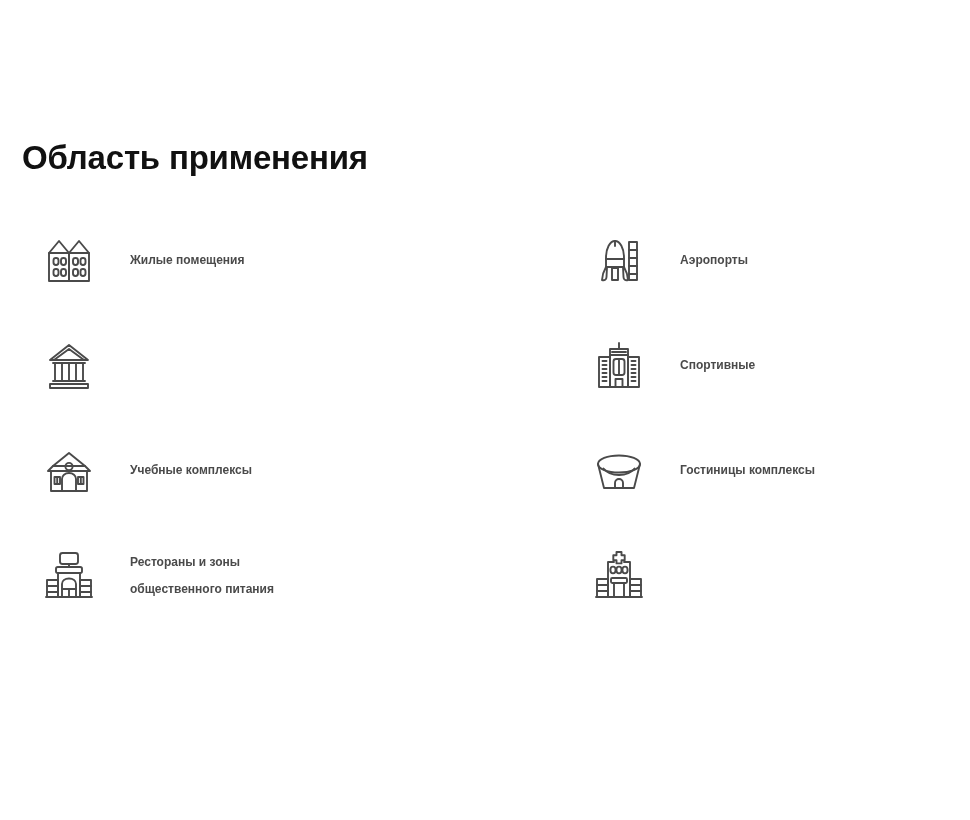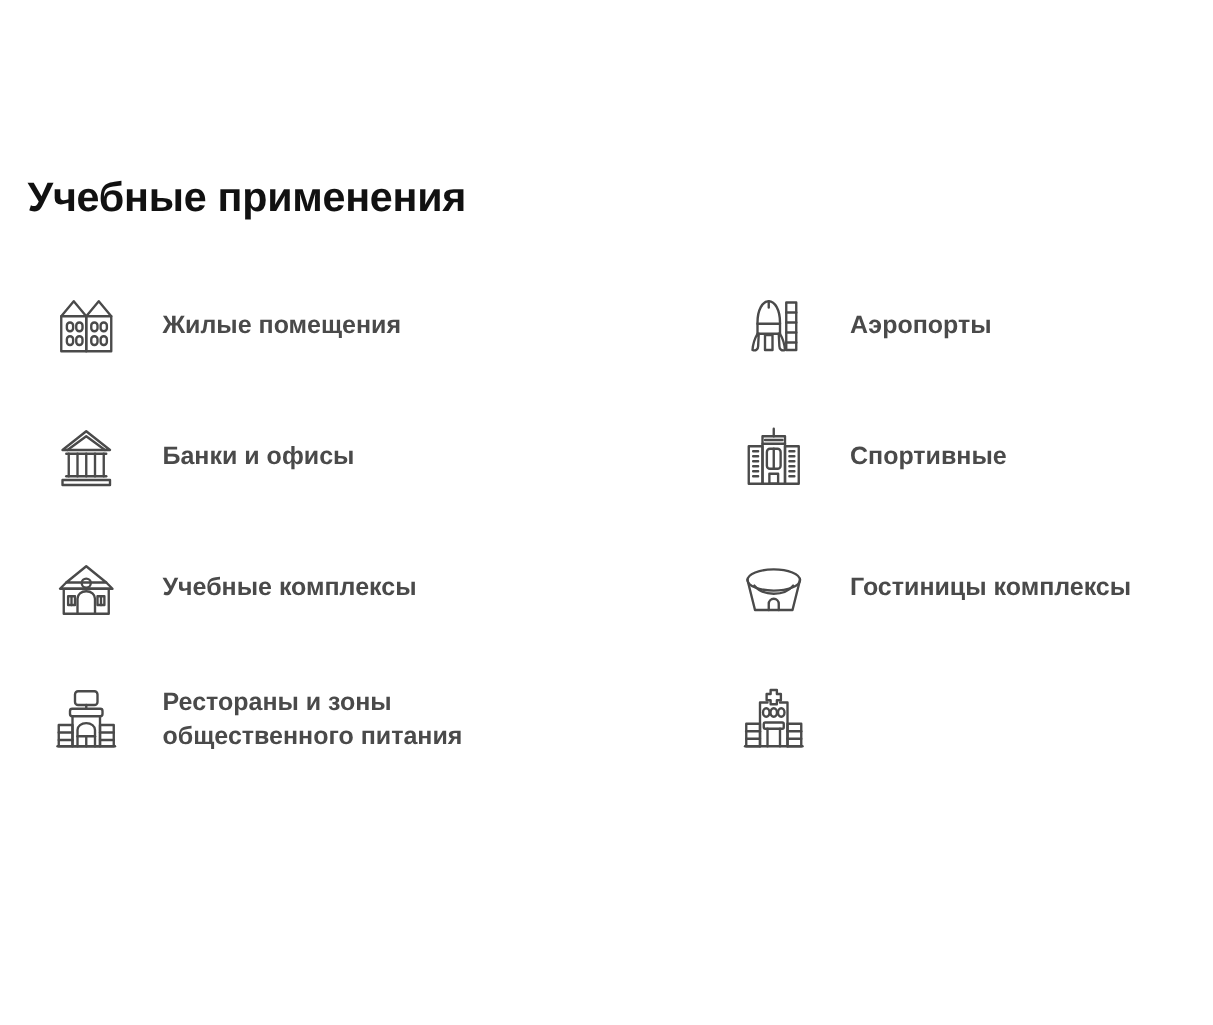--- a/index.html
+++ b/index.html
@@ -68,21 +68,21 @@
   }
 
   .feature-icon svg {
     display: block;
     width: 50px;
     height: 56px;
   }
 
   .feature-label {
     margin-left: 36px;
-    font-size: 20px;
+    font-size: 12px;
     font-weight: bold;
     color: #4a4a4a;
     line-height: 27px;
     padding-top: 15px;
     max-width: 300px;
   }
 
   .feature-item.two-line .feature-label {
     padding-top: 2px;
   }
@@ -90,21 +90,21 @@
   .feature-label .line {
     display: block;
     white-space: nowrap;
   }
 </style>
 </head>
 <body>
 
 <div id="page">
 
-  <h1 id="page-title">Учебные применения</h1>
+  <h1 id="page-title">Область применения</h1>
 
   <div id="feature-grid">
 
     <div class="feature-row">
 
       <div class="feature-item col-left">
         <span class="feature-icon">
           <svg viewBox="0 0 50 56" fill="none" stroke="#4a4a4a" stroke-width="1.9" stroke-linejoin="round" stroke-linecap="round">
             <path d="M5 19 L15 7 L25 19"></path>
             <path d="M25 19 L35 7 L45 19"></path>
@@ -156,23 +156,20 @@
             <path d="M10 21 L40 21"></path>
             <path d="M9 24 L41 24"></path>
             <path d="M11 24 L11 42"></path>
             <path d="M18 24 L18 42"></path>
             <path d="M25 24 L25 42"></path>
             <path d="M32 24 L32 42"></path>
             <path d="M39 24 L39 42"></path>
             <path d="M9 42 L41 42"></path>
             <rect x="6" y="45" width="38" height="4"></rect>
           </svg>
-        </span>
-        <span class="feature-label">
-          <span class="line">Банки и офисы</span>
         </span>
       </div>
 
       <div class="feature-item col-right">
         <span class="feature-icon">
           <svg viewBox="0 0 50 56" fill="none" stroke="#4a4a4a" stroke-width="1.9" stroke-linejoin="round" stroke-linecap="round">
             <path d="M25 4 L25 10"></path>
             <path d="M18 13 L32 13"></path>
             <path d="M16 16 L34 16"></path>
             <rect x="16" y="10" width="18" height="38"></rect>

